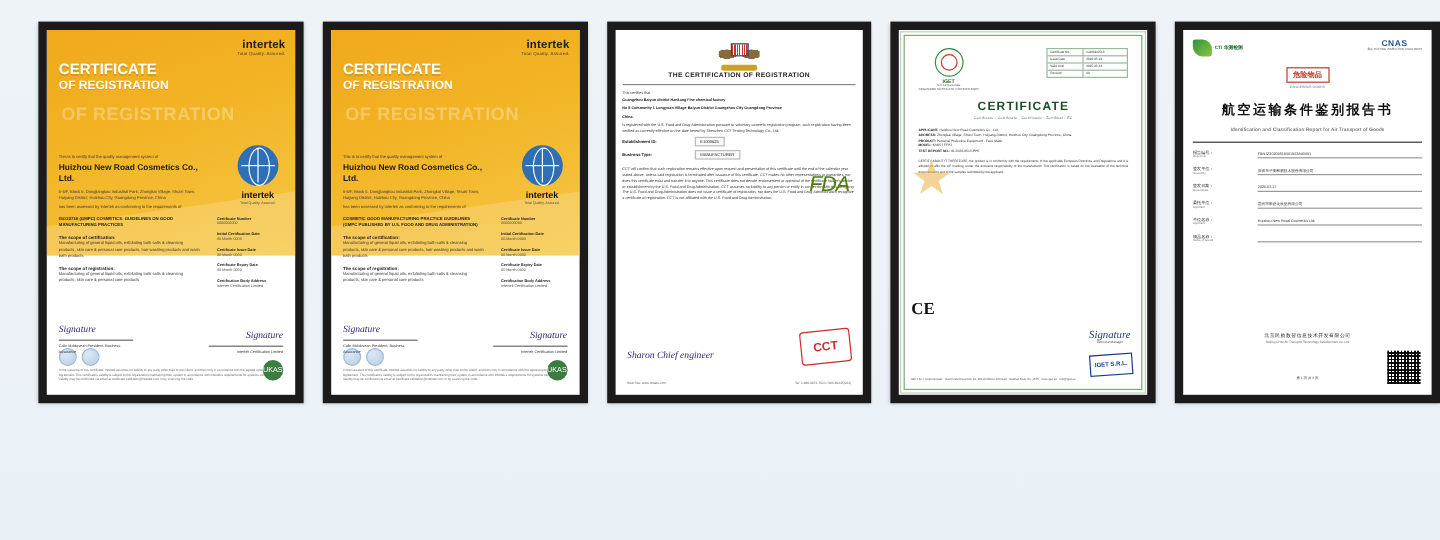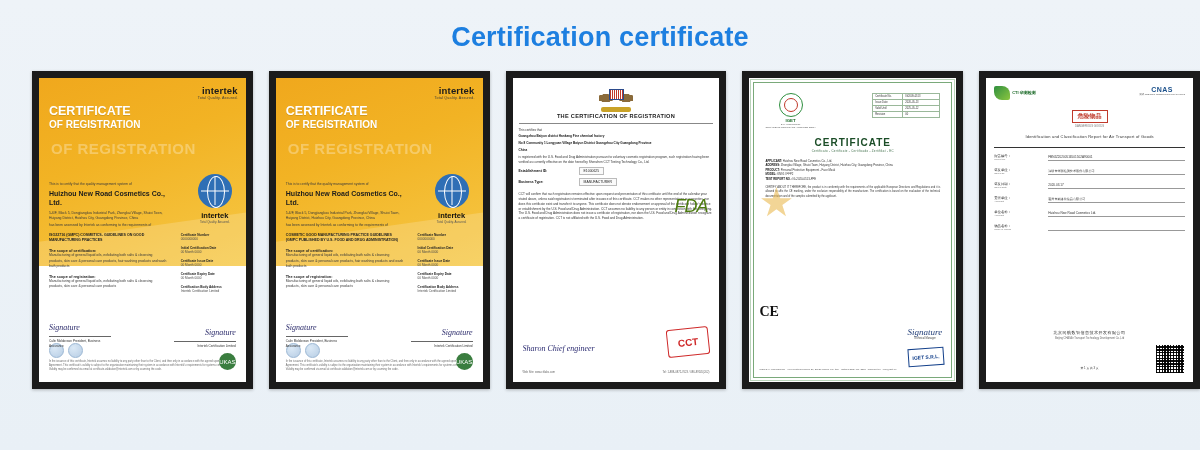--- a/index.html
+++ b/index.html
@@ -645,21 +645,20 @@
     bottom: 12px;
     font-size: 2.8px;
     color: #444;
   }
 </style>
 </head>
 <body>
 
 <div class="page">
 
-  <div class="title">Certification certificate</div>
 
   <div class="cert-row">
 
     <div class="cert-frame">
       <div class="cert-inner intertek">
         <div class="yellow-block"></div>
         <div class="brand">
           <div class="brand-name">intertek</div>
           <div class="brand-tag">Total Quality. Assured.</div>
         </div>
@@ -882,20 +881,21 @@
             <div class="mark">CNAS</div>
             <div class="sub">测试 TESTING
 INSPECTION
 CNAS 00675</div>
           </div>
         </div>
         <div class="danger">
           <div class="cnbox">危险物品</div>
           <div class="en">DANGEROUS GOODS</div>
         </div>
+        <div class="title-cn">航空运输条件鉴别报告书</div>
         <div class="title-en">Identification and Classification Report for Air Transport of Goods</div>
         <div class="rule"></div>
         <div class="frows">
           <div class="frow">
             <div class="k">
               <span>报告编号：</span>
               <span class="en">Report No.</span>
             </div>
             <div class="v">FBNJZ20200516501502A90001</div>
           </div>

